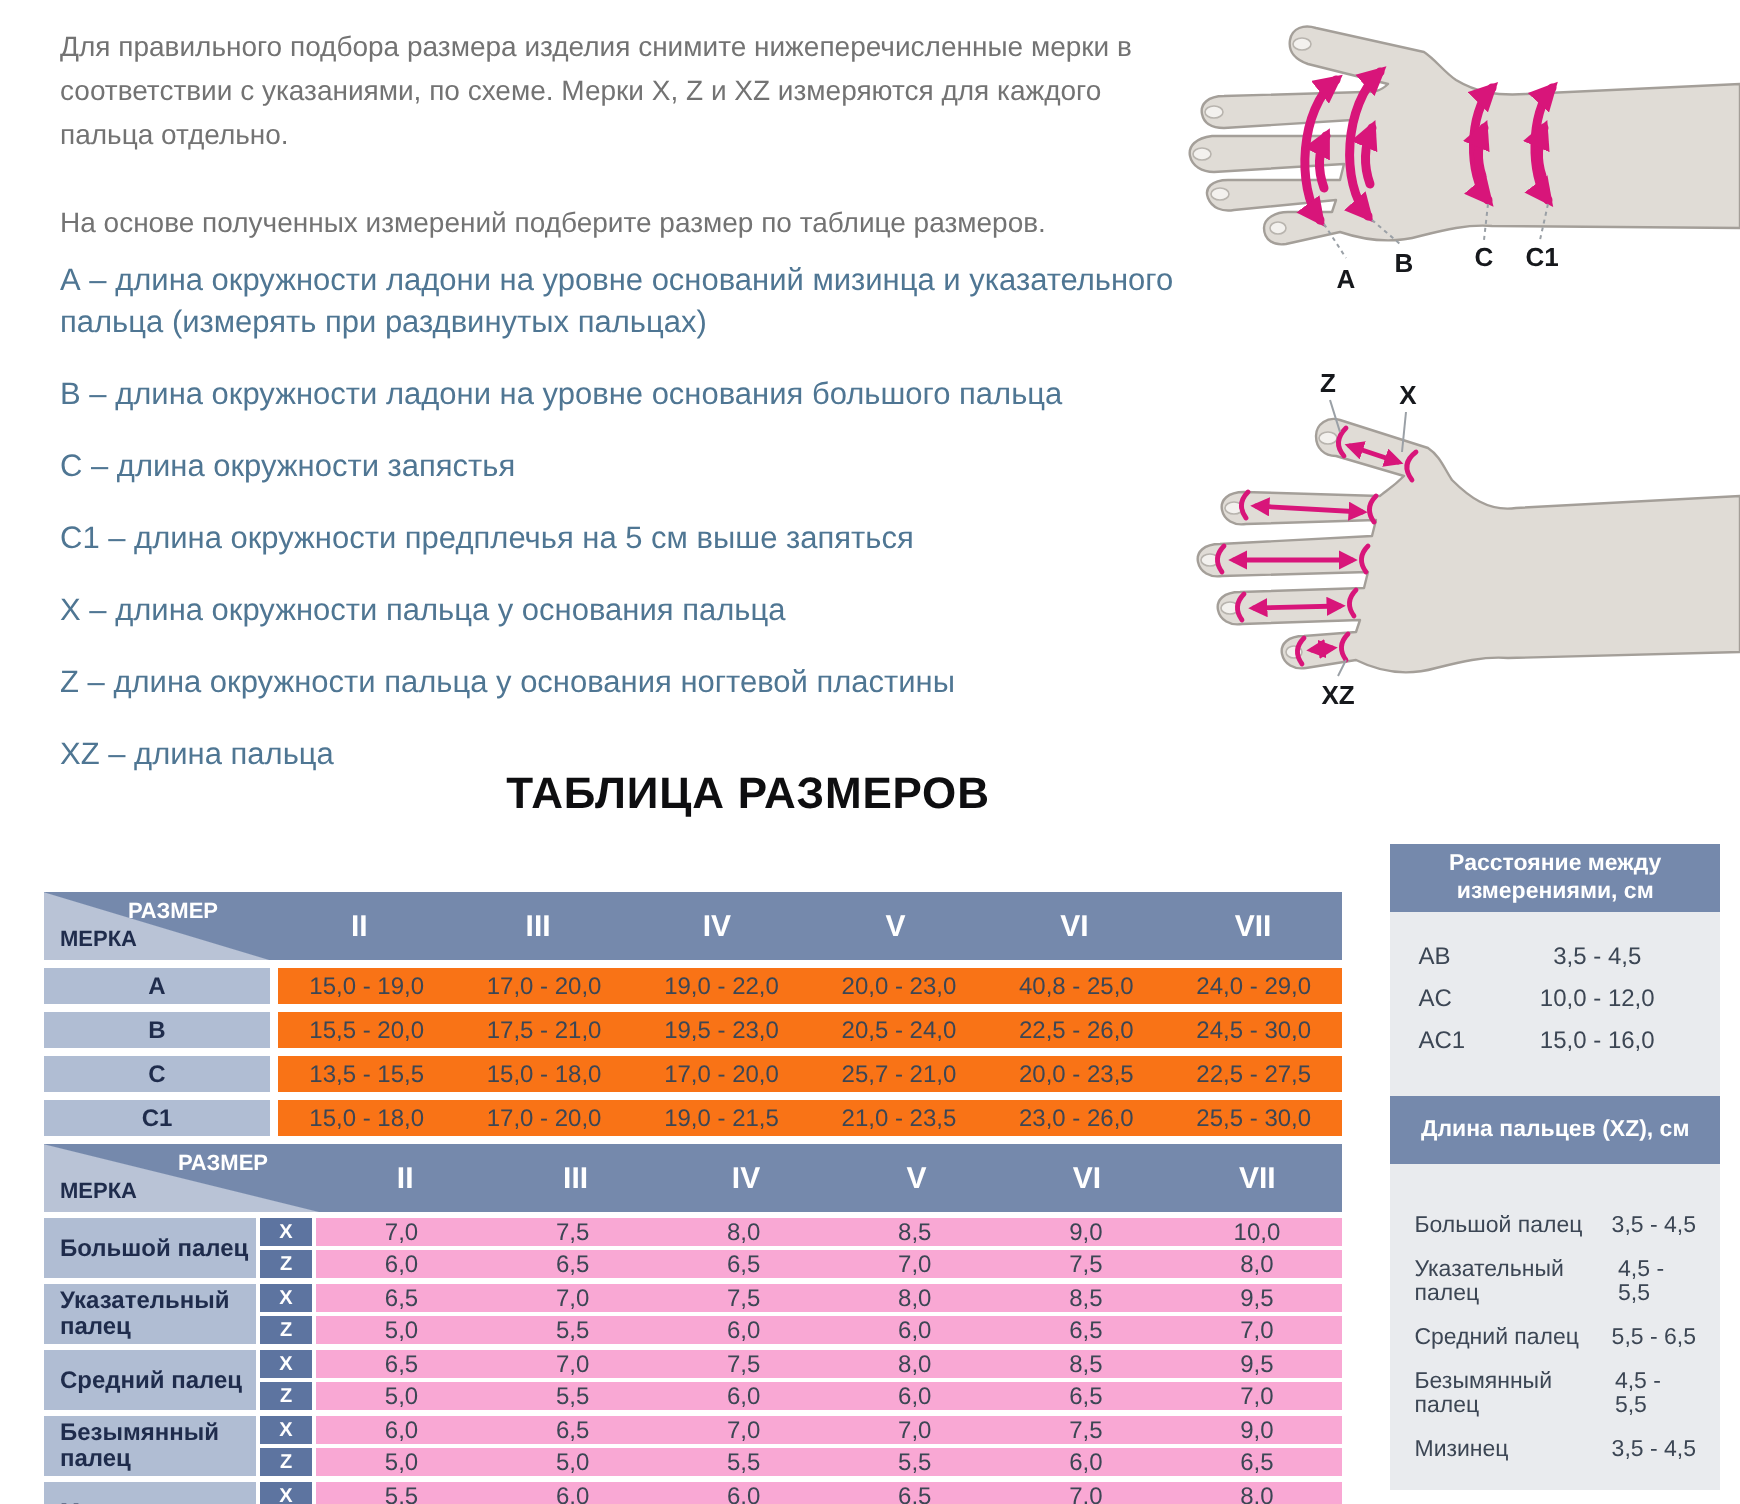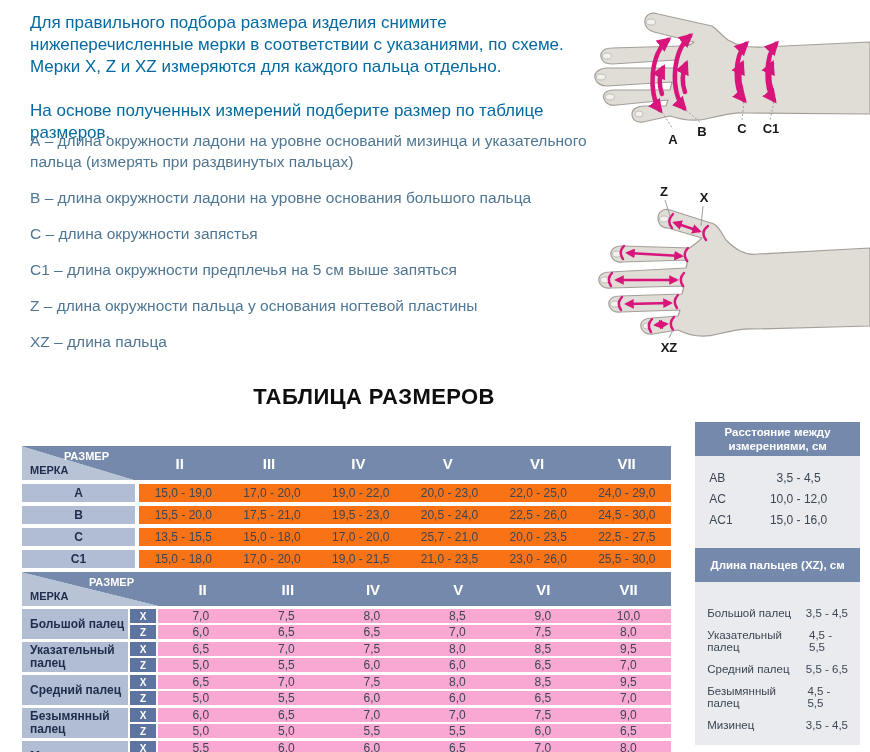--- a/index.html
+++ b/index.html
@@ -1,21 +1,21 @@
 <!DOCTYPE html>
 <html><head>
 <meta charset="utf-8">
 <style>
   * { margin: 0; padding: 0; box-sizing: border-box; }
   html, body { width: 870px; height: 752px; background: #ffffff; overflow: hidden; position: relative;
     font-family: "Liberation Sans", "DejaVu Sans", sans-serif; }
 
   
   .intro { position: absolute; left: 30px; top: 12px; width: 552px; }
-  .intro p { font-size: 17px; line-height: 22px; color: #0369a1; }
+  .intro p { font-size: 14px; line-height: 22px; color: #737373; }
   .intro p + p { margin-top: 22px; }
   .defs { position: absolute; left: 30px; top: 130px; width: 560px; }
   .defs p { font-size: 15.5px; line-height: 21px; color: #4f7693; margin-bottom: 15px; }
 
   
   .hand1 { position: absolute; left: 578px; top: 2px; }
   .hand2 { position: absolute; left: 578px; top: 168px; }
   svg text.dlabel { font-family: "Liberation Sans", sans-serif; font-size: 13px; font-weight: bold; fill: #16181c; }
 
   
@@ -72,20 +72,21 @@
 
 <div class="intro">
   <p>Для правильного подбора размера изделия снимите нижеперечисленные мерки в соответствии с указаниями, по схеме. Мерки X, Z и XZ измеряются для каждого пальца отдельно.</p>
   <p>На основе полученных измерений подберите размер по таблице размеров.</p>
 </div>
 <div class="defs">
   <p>А – длина окружности ладони на уровне оснований мизинца и указательного пальца (измерять при раздвинутых пальцах)</p>
   <p>B – длина окружности ладони на уровне основания большого пальца</p>
   <p>C – длина окружности запястья</p>
   <p>C1 – длина окружности предплечья на 5 см выше запяться</p>
+  <p>X – длина окружности пальца у основания пальца</p>
   <p>Z – длина окружности пальца у основания ногтевой пластины</p>
   <p>XZ – длина пальца</p>
 </div>
 
 <div class="hand1">
 <svg width="292" height="162" viewBox="0 0 292 162">
   <defs>
     <marker id="ah1" viewBox="0 0 10 10" refX="7" refY="5" markerWidth="3.2" markerHeight="3.2" orient="auto-start-reverse">
       <path d="M0 0 L10 5 L0 10 Z" fill="#d8157a"></path>
     </marker>
@@ -184,21 +185,21 @@
       <div class="size-col">VI</div>
       <div class="size-col">VII</div>
     </div>
     <div class="t1-row">
       <div class="t1-label">A</div>
       <div class="t1-strip">
         <div class="val">15,0 - 19,0</div>
         <div class="val">17,0 - 20,0</div>
         <div class="val">19,0 - 22,0</div>
         <div class="val">20,0 - 23,0</div>
-        <div class="val">22,0 - 25,0</div>
+        <div class="val">40,8 - 25,0</div>
         <div class="val">24,0 - 29,0</div>
       </div>
     </div>
     <div class="t1-row">
       <div class="t1-label">B</div>
       <div class="t1-strip">
         <div class="val">15,5 - 20,0</div>
         <div class="val">17,5 - 21,0</div>
         <div class="val">19,5 - 23,0</div>
         <div class="val">20,5 - 24,0</div>

